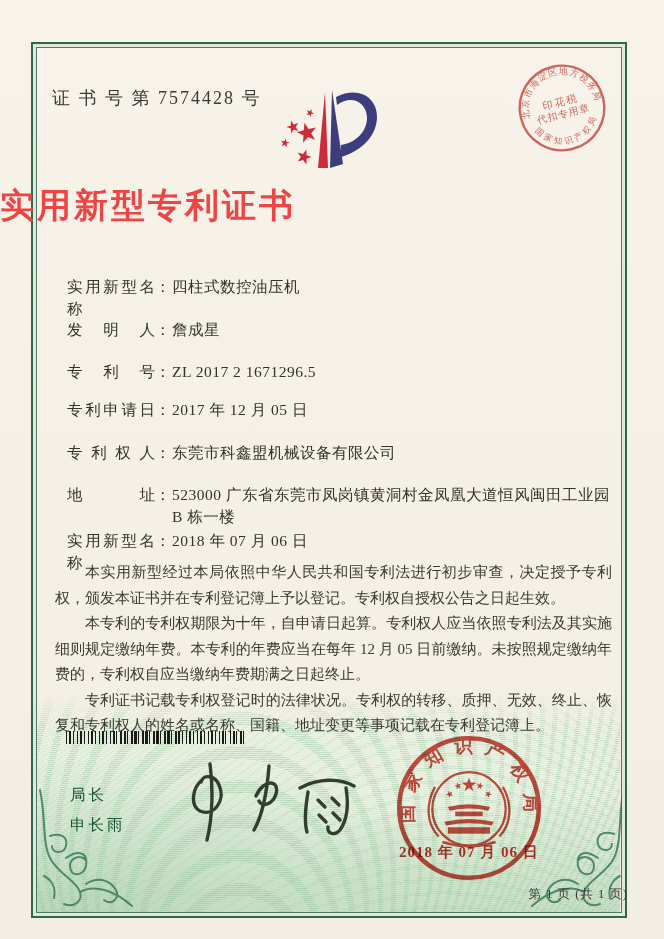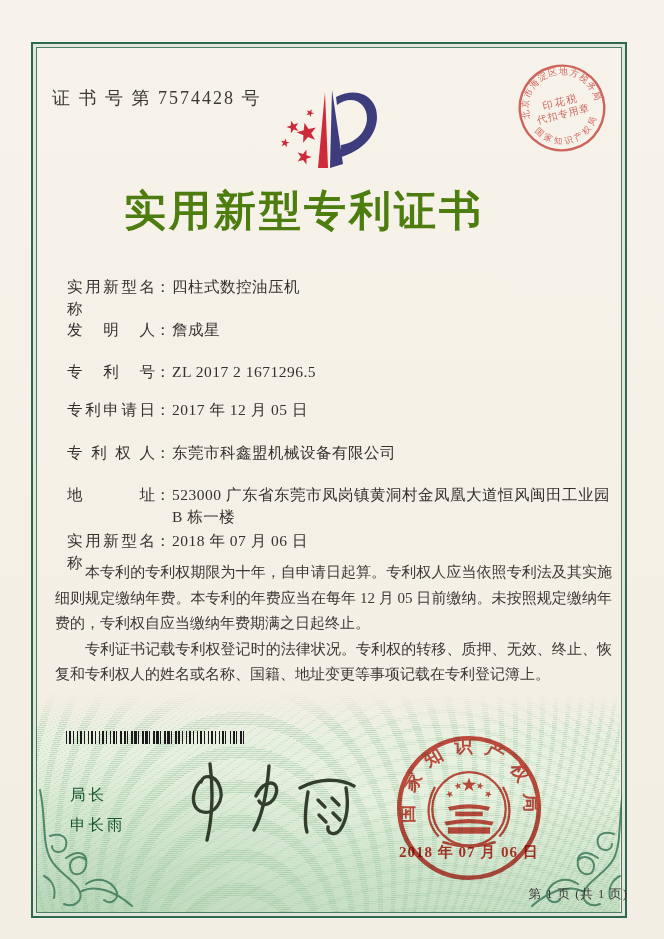--- a/index.html
+++ b/index.html
@@ -24,22 +24,22 @@
       radial-gradient(130% 120% at 6% 102%, rgba(140,190,150,.50), rgba(140,190,150,0) 62%),
       radial-gradient(120% 110% at 96% 104%, rgba(140,190,150,.38), rgba(140,190,150,0) 55%),
       repeating-radial-gradient(160% 130% at 35% 175%, rgba(110,170,125,.28) 0 1.2px, rgba(0,0,0,0) 1.2px 6.4px),
       repeating-radial-gradient(170% 140% at 70% -60%, rgba(110,170,125,.16) 0 1px, rgba(0,0,0,0) 1px 7px),
       linear-gradient(rgba(233,242,227,.0), rgba(230,240,223,.92) 22%, #e2eeda);
     -webkit-mask-image:linear-gradient(180deg, transparent 0, #000 34px);
             mask-image:linear-gradient(180deg, transparent 0, #000 34px);
   }
   .certno{left:52px;top:86px;font-size:18px;letter-spacing:2px;z-index:4;color:#3a3934;}
   .title{
-    left:0;top:183px;width:608px;text-align:center;z-index:4;
-    font-size:42px;font-weight:700;letter-spacing:3px;color:#4d7c0f;
+    left:0;top:183px;width:608px;text-align:left;z-index:4;
+    font-size:34px;font-weight:700;letter-spacing:3px;color:#ef4444;
   }
   .fields{left:67px;top:0;width:548px;z-index:4;font-size:15.5px;line-height:22px;}
   .frow{position:absolute;left:0;width:548px;}
   .lbl{display:inline-block;width:88px;text-align:justify;text-align-last:justify;vertical-align:top;}
   .colon{display:inline-block;width:17px;vertical-align:top;}
   .val{display:inline-block;width:438px;vertical-align:top;letter-spacing:.5px;}
   .grant2{position:absolute;left:301px;top:0;width:250px;}
   .grant2 .val{width:140px;}
   .bodytext{left:55px;top:560px;width:557px;z-index:4;font-size:15px;line-height:25.5px;text-align:justify;color:#3a3933;}
   .bodytext p{margin:0;text-indent:2em;}
@@ -145,20 +145,21 @@
   </div>
   <div class="frow" style="top:484px">
     <span class="lbl">地址</span><span class="colon">：</span><span class="val">523000 广东省东莞市凤岗镇黄洞村金凤凰大道恒风闽田工业园 B 栋一楼</span>
   </div>
   <div class="frow" style="top:530px">
     <span class="lbl">实用新型名称</span><span class="colon">：</span><span class="val" style="width:180px">2018 年 07 月 06 日</span>
   </div>
 </div>
 
 <div class="abs bodytext">
+  <p>本实用新型经过本局依照中华人民共和国专利法进行初步审查，决定授予专利权，颁发本证书并在专利登记簿上予以登记。专利权自授权公告之日起生效。</p>
   <p>本专利的专利权期限为十年，自申请日起算。专利权人应当依照专利法及其实施细则规定缴纳年费。本专利的年费应当在每年 12 月 05 日前缴纳。未按照规定缴纳年费的，专利权自应当缴纳年费期满之日起终止。</p>
   <p>专利证书记载专利权登记时的法律状况。专利权的转移、质押、无效、终止、恢复和专利权人的姓名或名称、国籍、地址变更等事项记载在专利登记簿上。</p>
 </div>
 
 <div class="abs barcode"></div>
 
 <div class="abs officials">
   <div>局长</div>
   <div>申长雨</div>
 </div>

